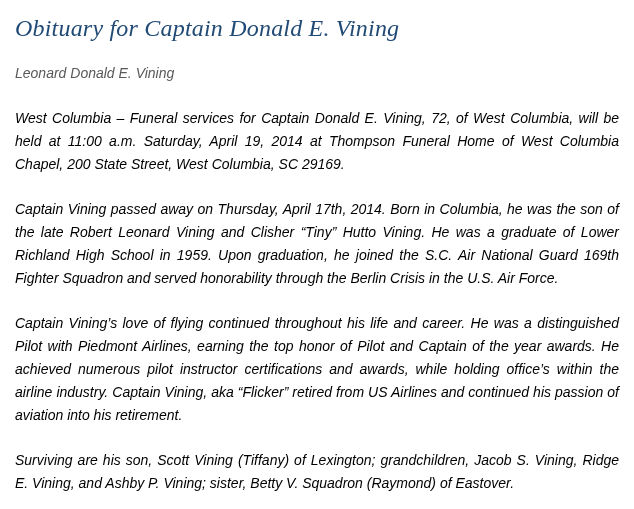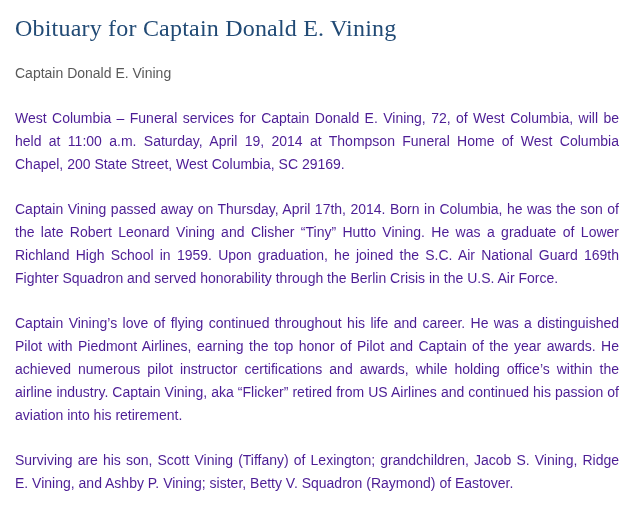--- a/index.html
+++ b/index.html
@@ -12,51 +12,52 @@
     height: 509px;
     overflow: hidden;
     font-family: "Liberation Sans", sans-serif;
   }
   .page {
     box-sizing: border-box;
     width: 634px;
     height: 398px;
     padding: 10px 15px 0 15px;
     background: #ffffff;
+    font-style: italic;
   }
   h1.page-title {
     font-family: "Liberation Serif", "DejaVu Serif", serif;
     font-weight: 400;
     font-size: 24px;
     line-height: 32px;
     color: #214a75;
     margin: 2px 0 18px 0;
     letter-spacing: 0.2px;
   }
   p.byline {
     font-size: 14px;
     line-height: 23px;
     color: #595959;
     margin: 0 0 22px 0;
   }
   p.obit-para {
     font-size: 14px;
     line-height: 23px;
-    color: #4c1d95;
+    color: #000000;
     margin: 0 0 22px 0;
     text-align: justify;
   }
 </style>
 </head>
 <body>
 
 <div class="page">
   <h1 class="page-title">Obituary for Captain Donald E. Vining</h1>
 
-  <p class="byline">Captain Donald E. Vining</p>
+  <p class="byline">Leonard Donald E. Vining</p>
 
   <p class="obit-para">West Columbia – Funeral services for Captain Donald E. Vining, 72, of West Columbia, will be held at 11:00 a.m. Saturday, April 19, 2014 at Thompson Funeral Home of West Columbia Chapel, 200 State Street, West Columbia, SC 29169.</p>
 
   <p class="obit-para">Captain Vining passed away on Thursday, April 17th, 2014. Born in Columbia, he was the son of the late Robert Leonard Vining and Clisher “Tiny” Hutto Vining. He was a graduate of Lower Richland High School in 1959. Upon graduation, he joined the S.C. Air National Guard 169th Fighter Squadron and served honorability through the Berlin Crisis in the U.S. Air Force.</p>
 
   <p class="obit-para">Captain Vining’s love of flying continued throughout his life and career. He was a distinguished Pilot with Piedmont Airlines, earning the top honor of Pilot and Captain of the year awards. He achieved numerous pilot instructor certifications and awards, while holding office’s within the airline industry. Captain Vining, aka “Flicker” retired from US Airlines and continued his passion of aviation into his retirement.</p>
 
   <p class="obit-para">Surviving are his son, Scott Vining (Tiffany) of Lexington; grandchildren, Jacob S. Vining, Ridge E. Vining, and Ashby P. Vining; sister, Betty V. Squadron (Raymond) of Eastover.</p>
 </div>
 

